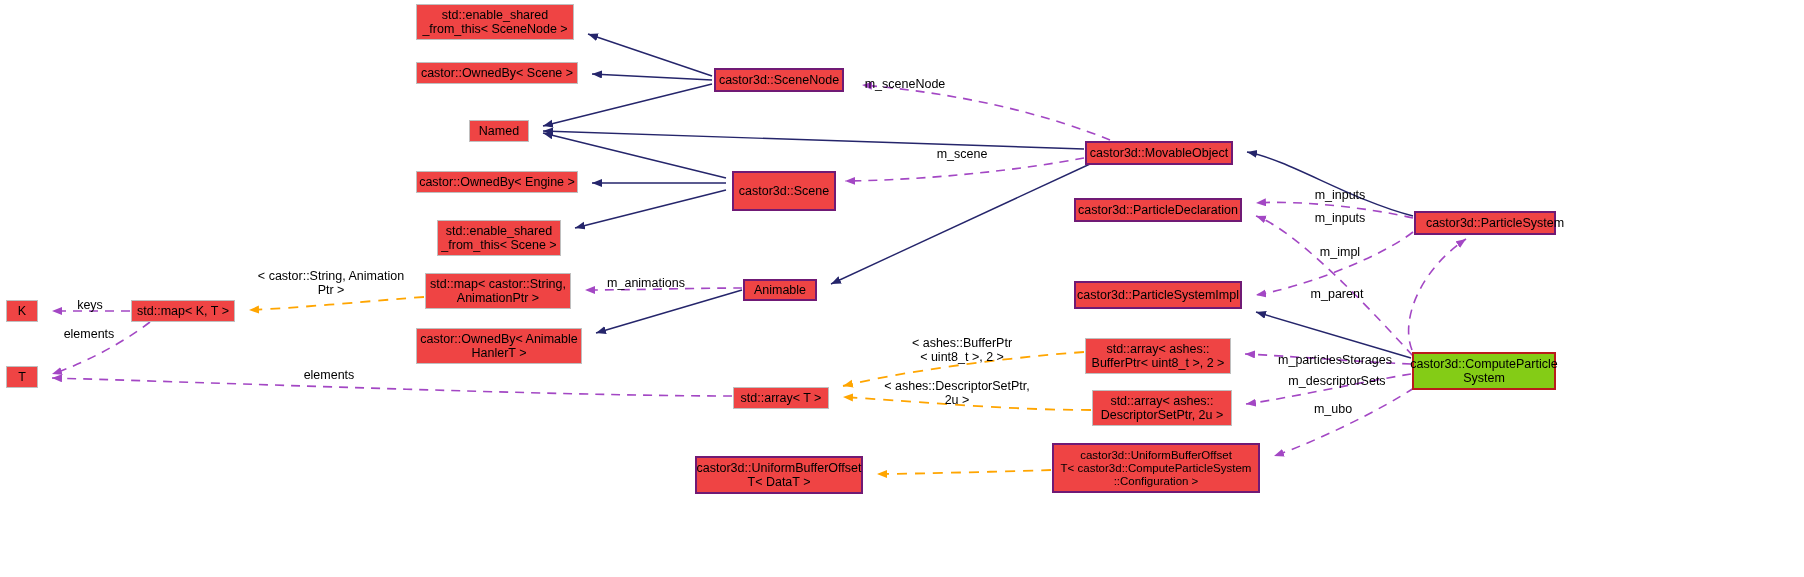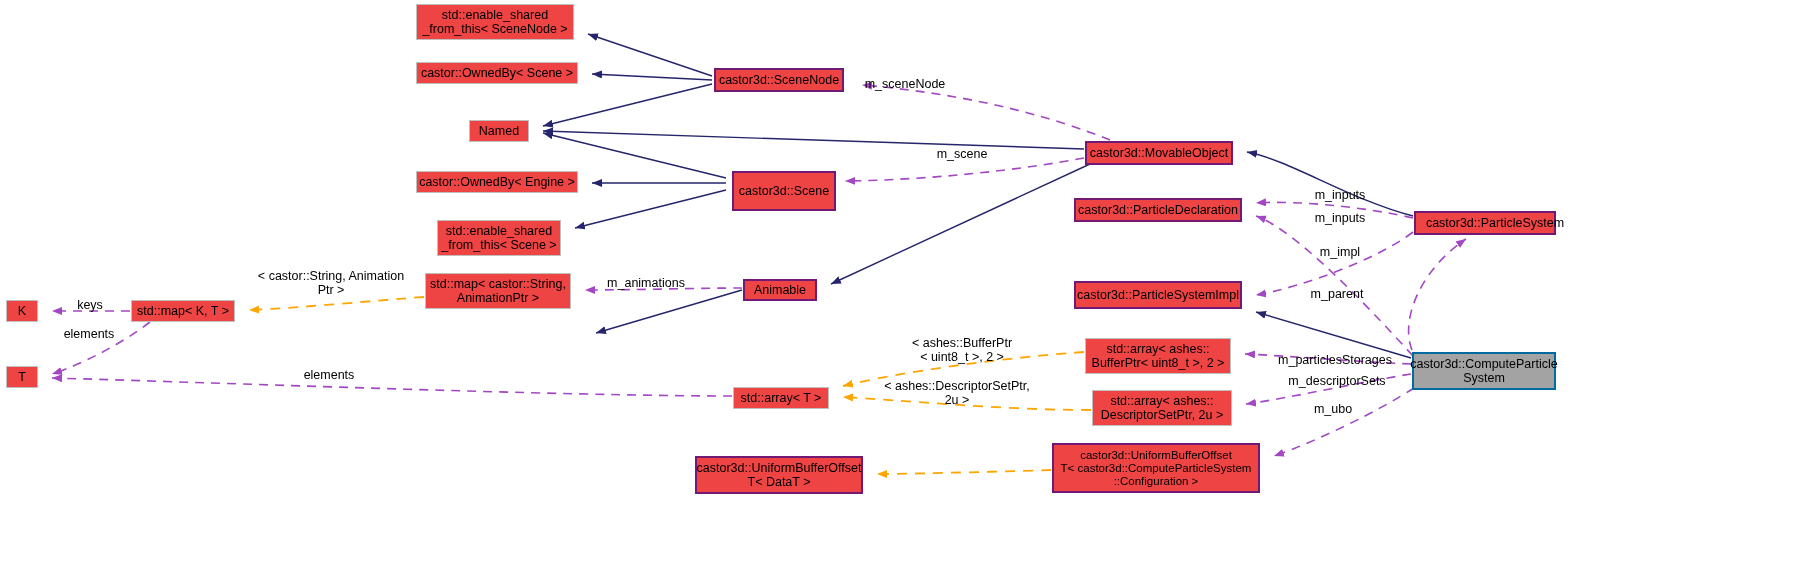--- a/index.html
+++ b/index.html
@@ -41,22 +41,22 @@
   
   .node.plain {
     border: 1px solid #bfbfbf;
   }
   
   .node.solid {
     border: 2px solid #701a75;
   }
   
   .node.focus {
-    border: 2px solid #0369a1;
-    background: #a3a3a3;
+    border: 2px solid #b91c1c;
+    background: #84cc16;
   }
   .edge-label {
     position: absolute;
     font-size: 12.5px;
     line-height: 14px;
     color: #000000;
     text-align: center;
     white-space: pre-line;
     z-index: 2;
     background: transparent;
@@ -172,20 +172,22 @@
 
   <div class="node plain" style="left:6px;top:300px;width:32px;height:22px;">K</div>
 
   <div class="node plain" style="left:131px;top:300px;width:104px;height:22px;">std::map&lt; K, T &gt;</div>
 
   <div class="node plain" style="left:425px;top:273px;width:146px;height:36px;">std::map&lt; castor::String,
 AnimationPtr &gt;</div>
 
   <div class="node solid" style="left:743px;top:279px;width:74px;height:22px;">Animable</div>
 
+  <div class="node plain" style="left:416px;top:328px;width:166px;height:36px;">castor::OwnedBy&lt; Animable
+HanlerT &gt;</div>
 
   <div class="node plain" style="left:6px;top:366px;width:32px;height:22px;">T</div>
 
   <div class="node plain" style="left:1085px;top:338px;width:146px;height:36px;">std::array&lt; ashes::
 BufferPtr&lt; uint8_t &gt;, 2 &gt;</div>
 
   <div class="node plain" style="left:733px;top:387px;width:96px;height:22px;">std::array&lt; T &gt;</div>
 
   <div class="node plain" style="left:1092px;top:390px;width:140px;height:36px;">std::array&lt; ashes::
 DescriptorSetPtr, 2u &gt;</div>

